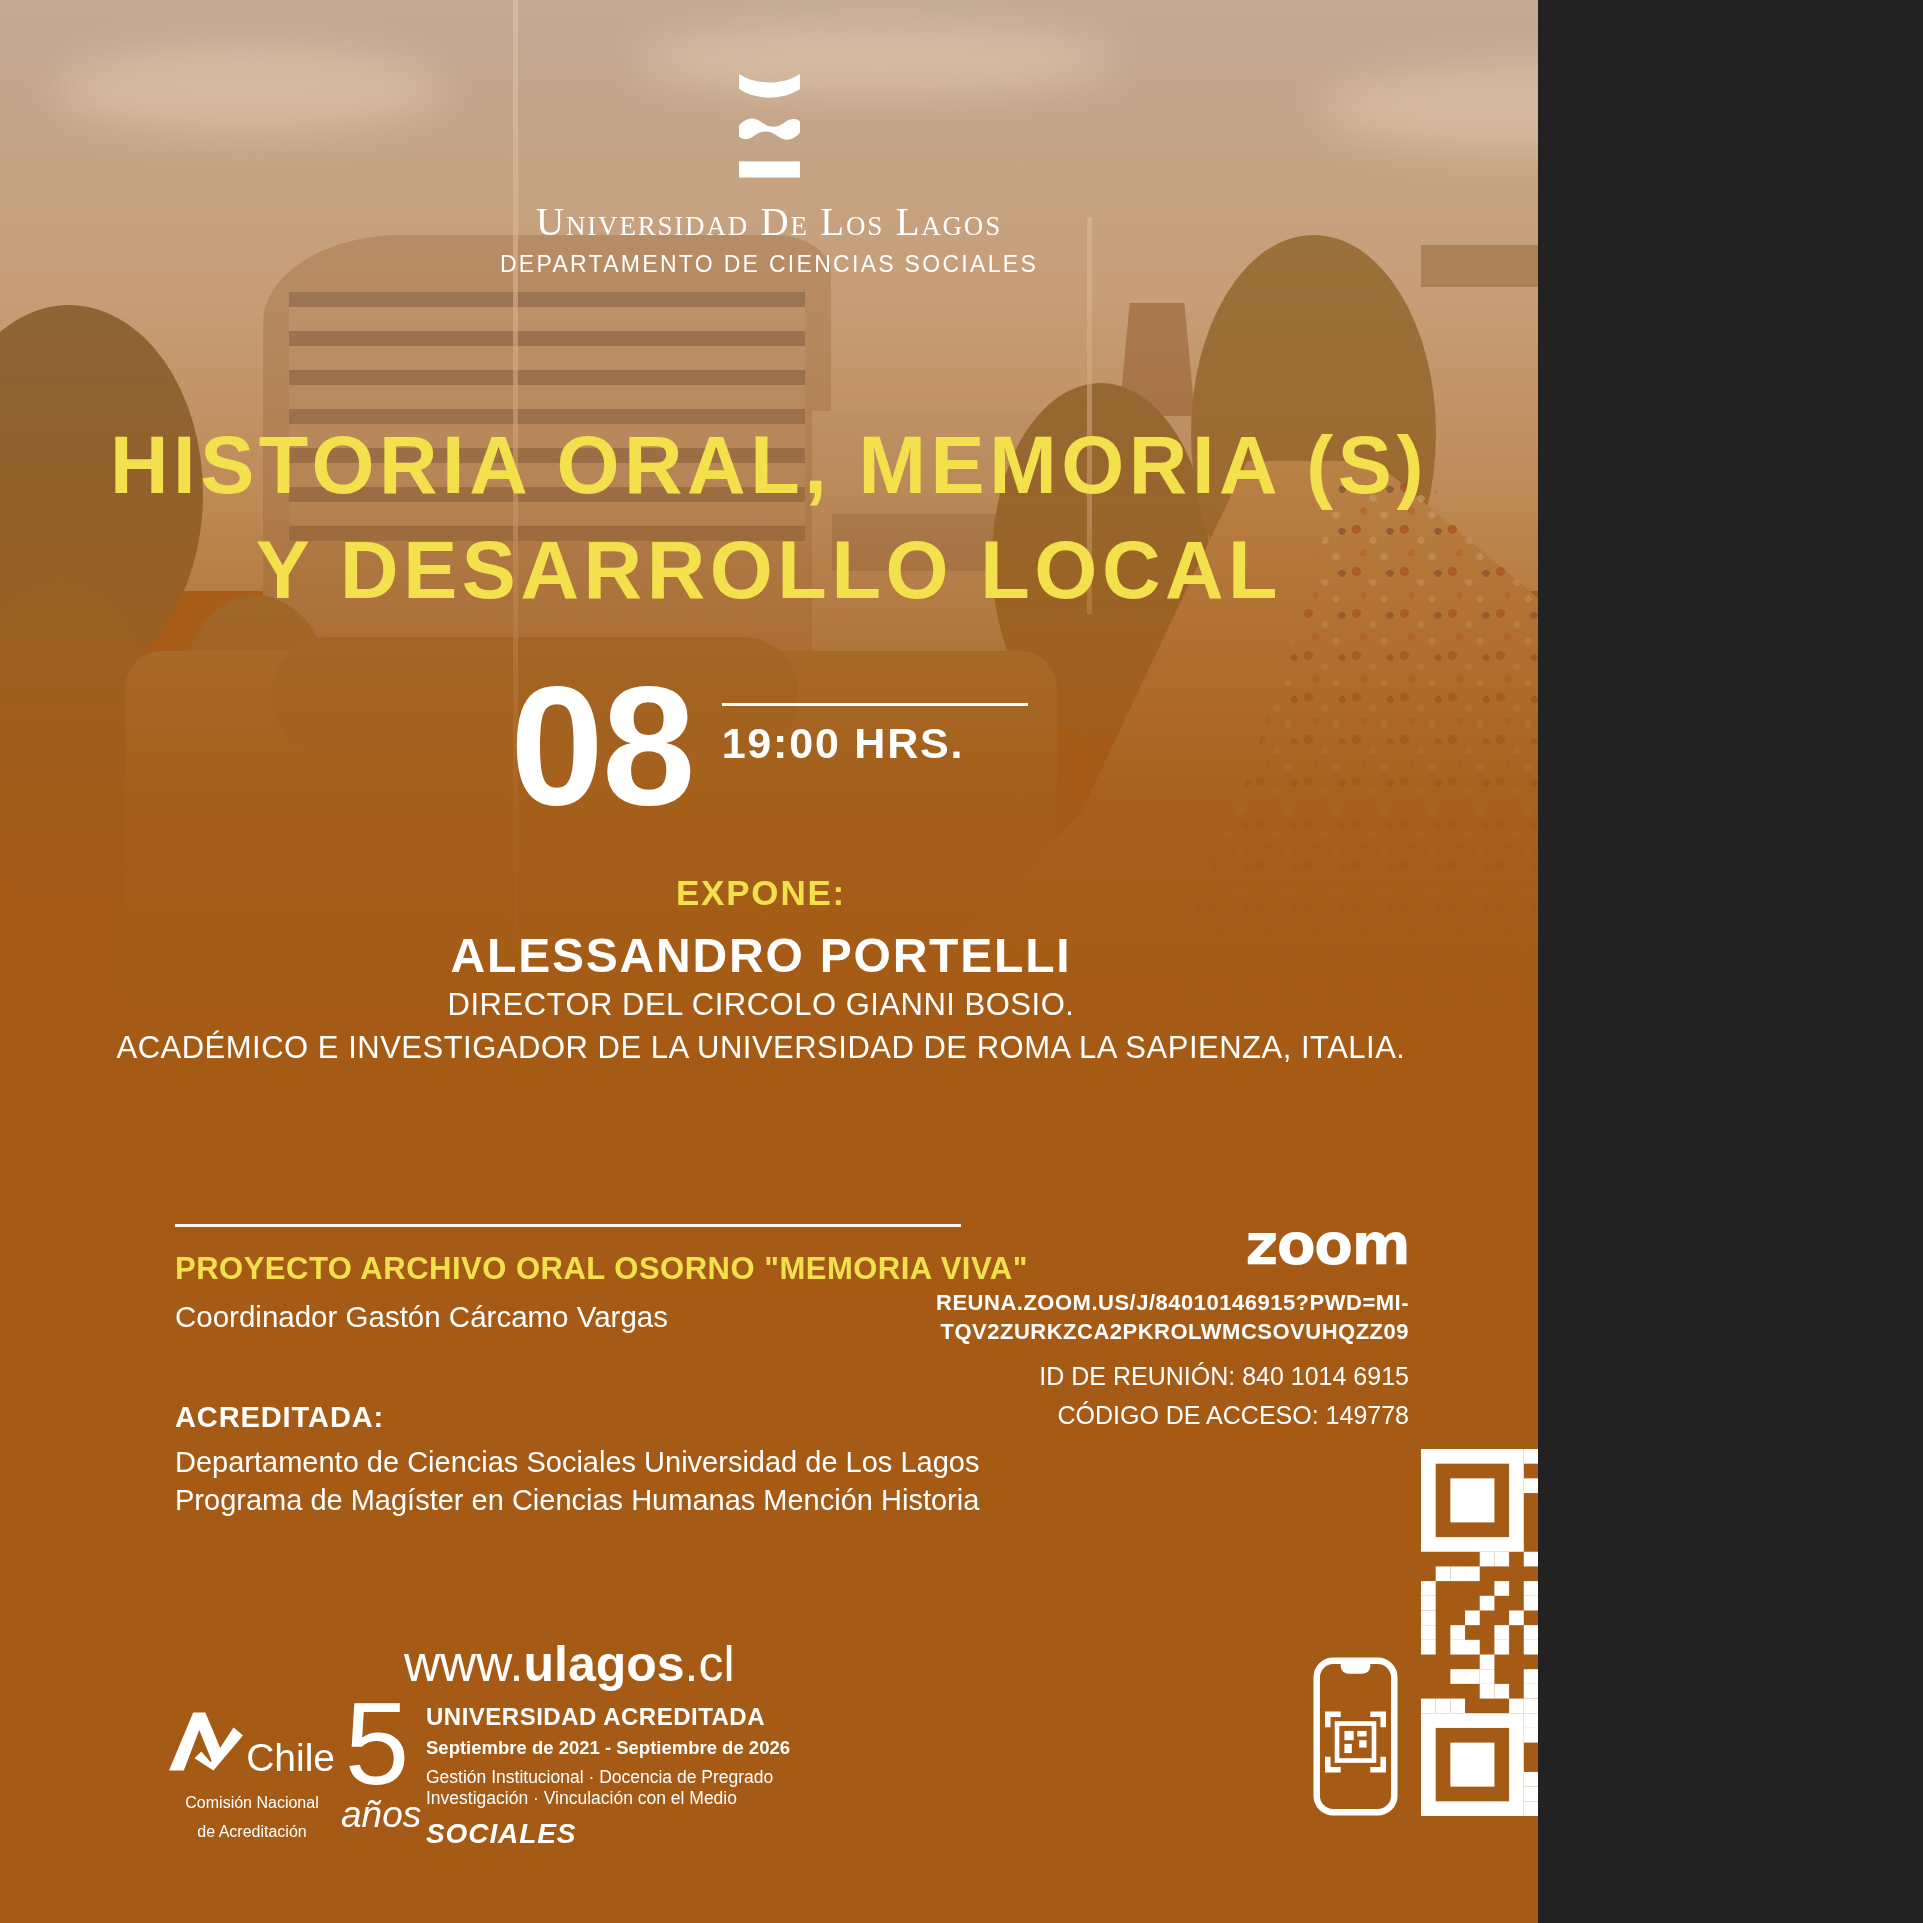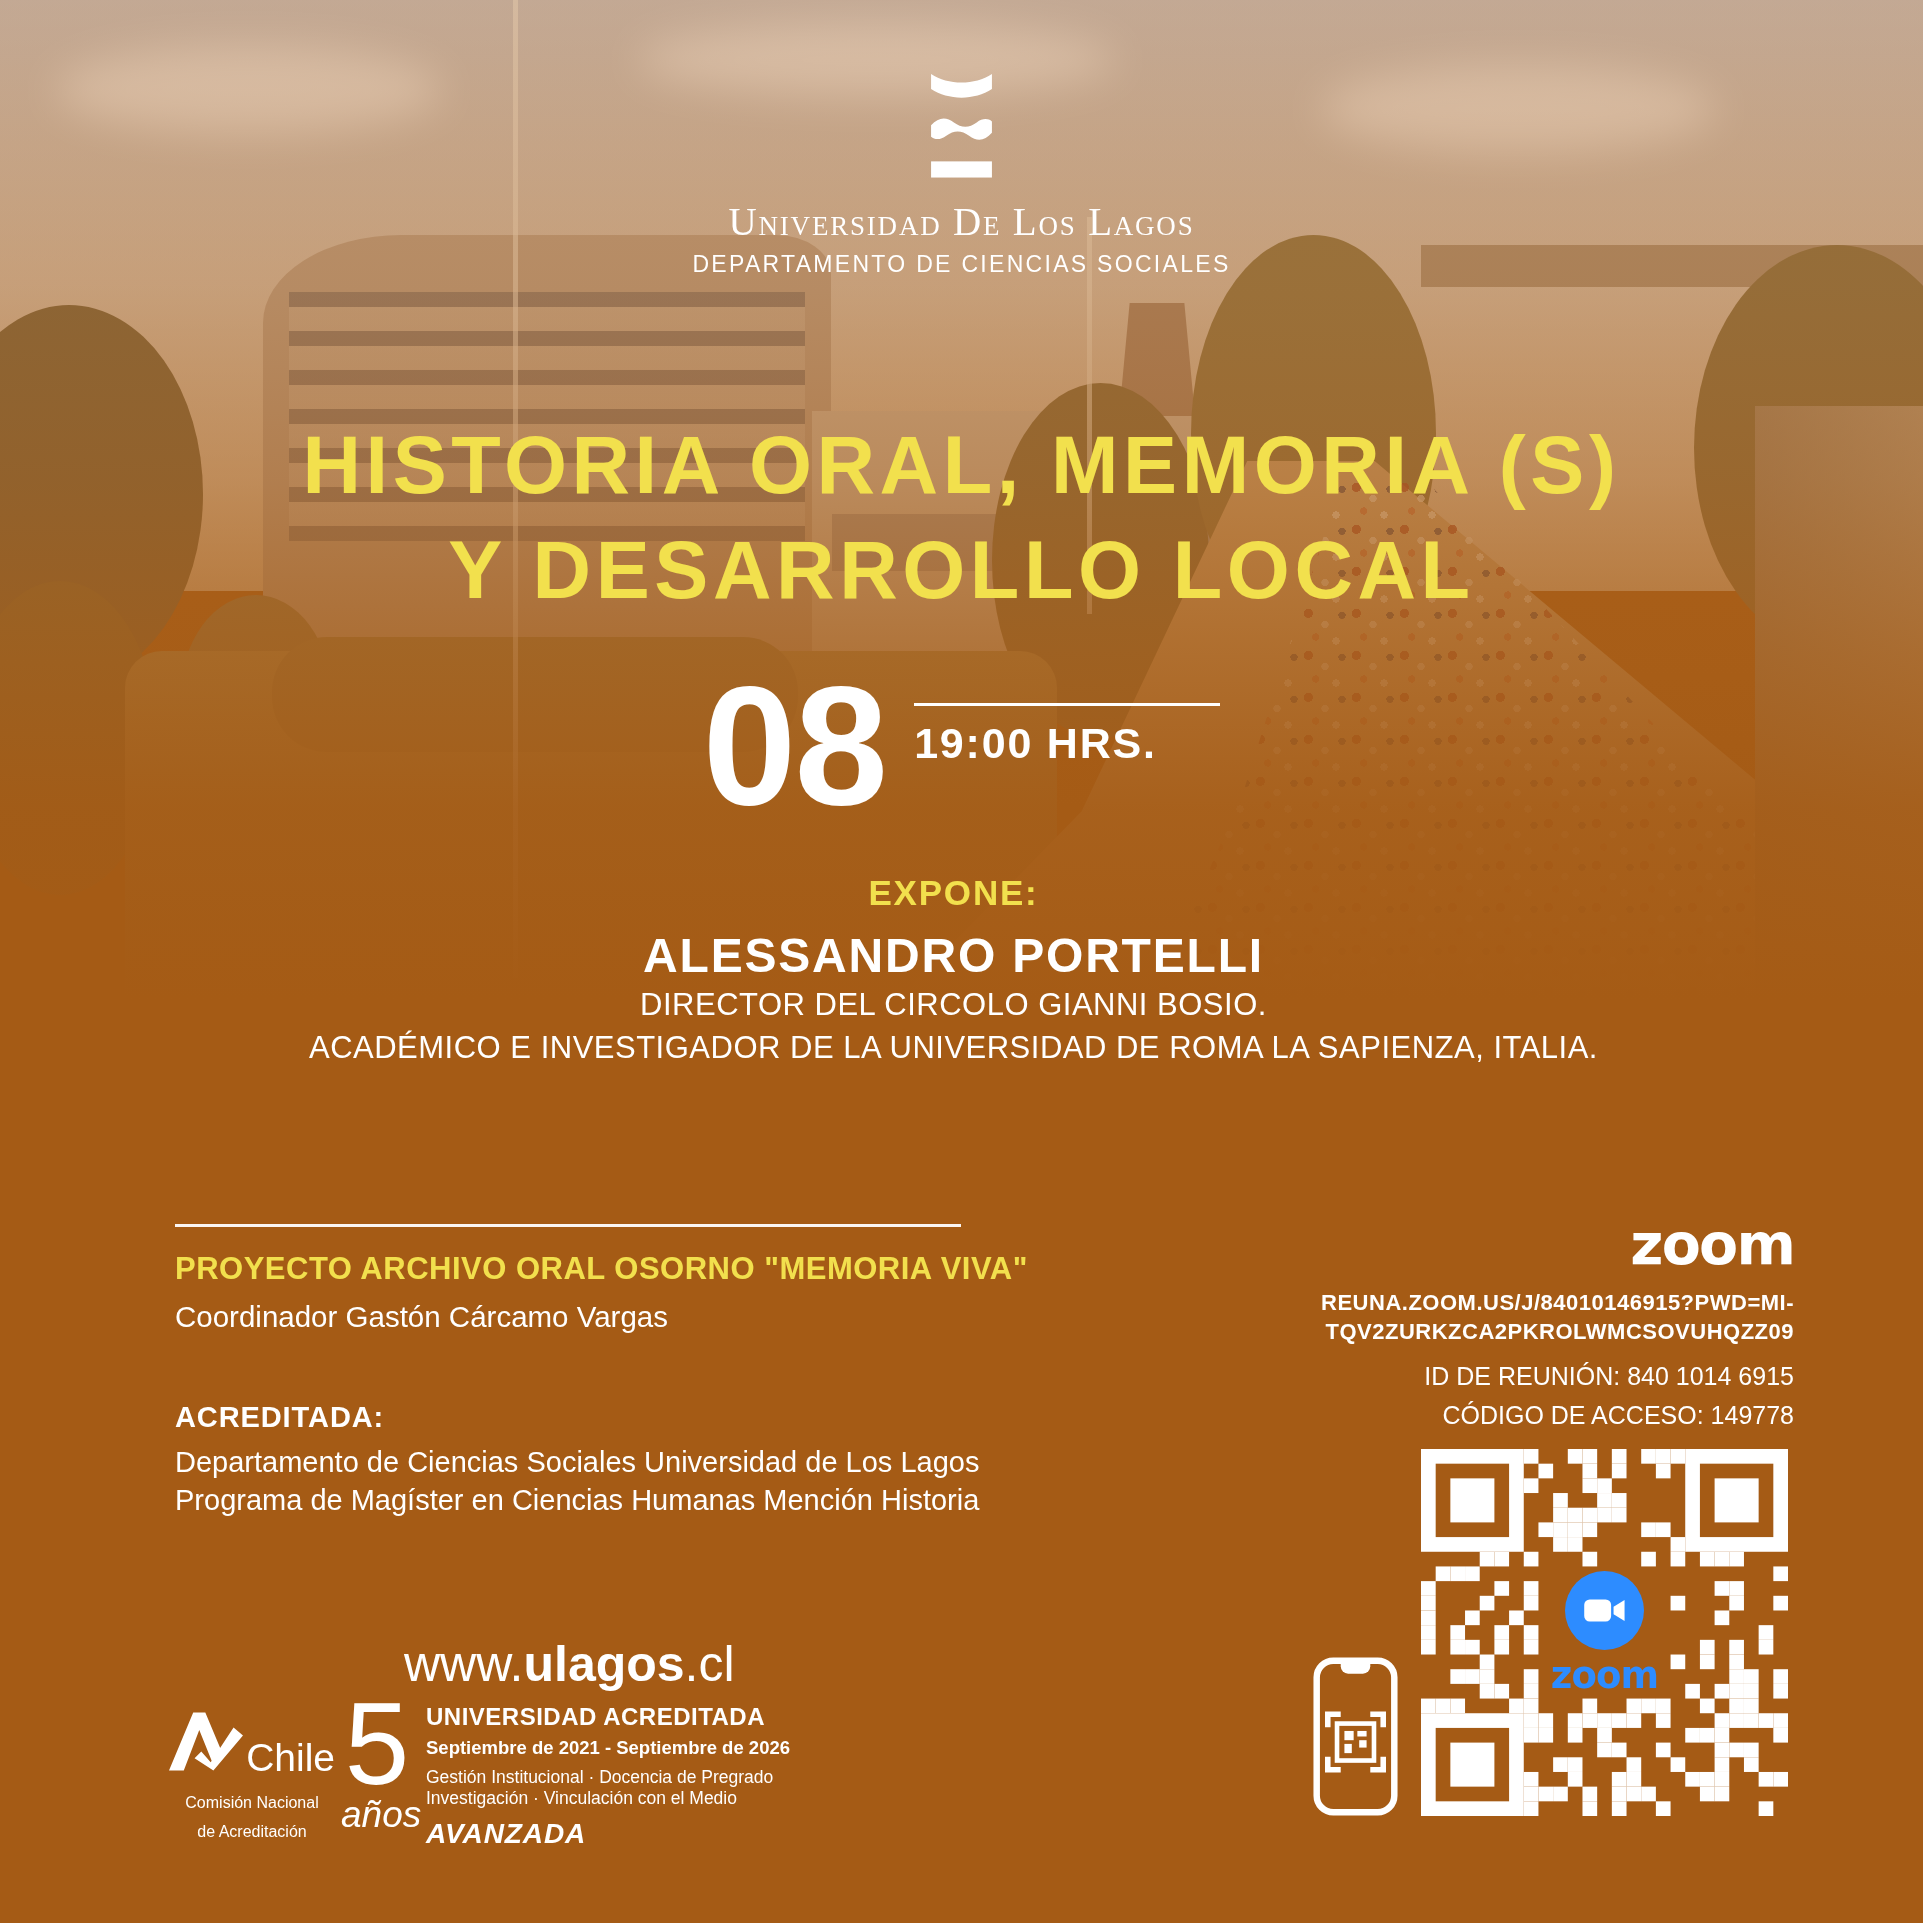--- a/index.html
+++ b/index.html
@@ -3,21 +3,21 @@
 <meta charset="utf-8">
 <style>
   :root{
     --poster-bg:#A55B15;
     --accent-yellow:#F2E04D;
     --zoom-blue:#2D8CFF;
     --text-white:#FFFFFF;
   }
   html,body{margin:0;padding:0;background:#222;}
   .poster{
-    position:relative;width:1923px;height:1923px;overflow:hidden;
+    position:relative;width:1538px;height:1923px;overflow:hidden;
     background:var(--poster-bg);
     font-family:"Liberation Sans",sans-serif;color:var(--text-white);
   }
   
   .photo{position:absolute;inset:0;}
   .sky{position:absolute;left:0;top:0;right:0;height:591px;
     background:linear-gradient(180deg,#c6c4c8 0%,#d3c8bd 45%,#dbc4a6 100%);}
   .cloud{position:absolute;background:rgba(255,255,255,.55);border-radius:50%;filter:blur(20px);}
   .c1{left:55px;top:46px;width:388px;height:88px;}
   .c2{left:637px;top:23px;width:480px;height:74px;}
@@ -414,17 +414,17 @@
   </div>
   <div class="years">
     <div class="y-num">5</div>
     <div class="y-lab">años</div>
   </div>
   <div class="accred-text">
     <div class="a-title">UNIVERSIDAD ACREDITADA</div>
     <div class="a-period">Septiembre de 2021 - Septiembre de 2026</div>
     <div class="a-line first">Gestión Institucional · Docencia de Pregrado</div>
     <div class="a-line">Investigación · Vinculación con el Medio</div>
-    <div class="a-level">AVANZADA</div>
+    <div class="a-level">SOCIALES</div>
   </div>
 
 </div>
 
 
 </body></html>

